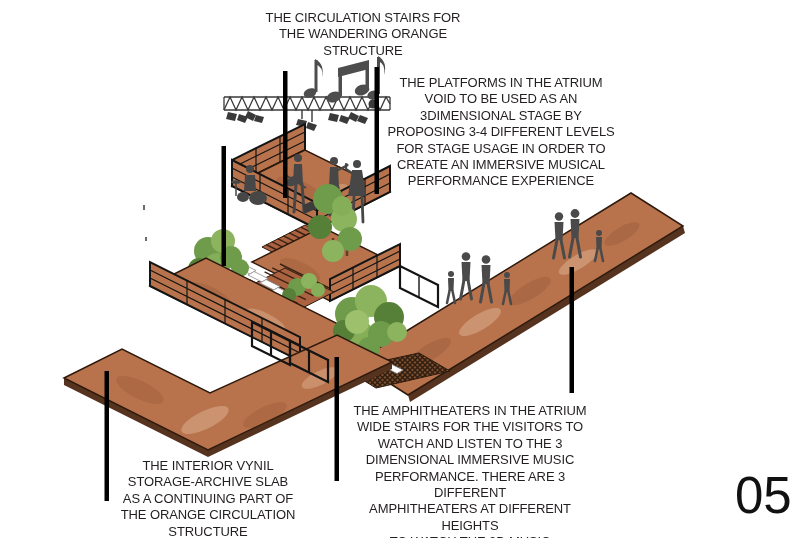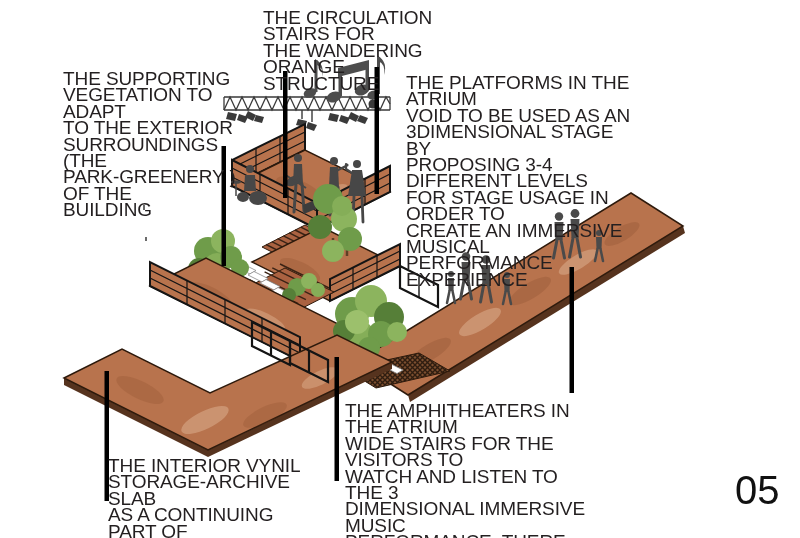--- a/index.html
+++ b/index.html
@@ -1,21 +1,21 @@
 <!DOCTYPE html>
 <html><head>
 <meta charset="utf-8">
 <style>
   html,body{margin:0;padding:0;background:#fff;}
   .canvas{position:relative;width:800px;height:538px;background:#ffffff;overflow:hidden;
           font-family:"Liberation Sans",sans-serif;}
   .scene{position:absolute;left:0;top:0;}
-  .ann{position:absolute;font-size:19px;line-height:16.4px;letter-spacing:-0.1px;
-       color:#231f20;white-space:pre-line;z-index:5;}
-  .pagenum{position:absolute;left:735px;top:470px;font-size:40px;line-height:1;
+  .ann{position:absolute;font-size:13px;line-height:16.4px;letter-spacing:-0.1px;
+       color:#231f20;white-space:pre-line;z-index:5;text-align:center;}
+  .pagenum{position:absolute;left:735px;top:470px;font-size:51px;line-height:1;
            color:#111;z-index:5;}
 </style>
 </head>
 <body>
 
 <div class="canvas">
 
 <svg class="scene" width="800" height="538" viewBox="0 0 800 538">
 
   <defs>
@@ -251,28 +251,22 @@
     <rect x="569.5" y="267" width="4.5" height="126"></rect>
     <rect x="334.5" y="357" width="4.5" height="124"></rect>
     <rect x="104.5" y="371" width="4.5" height="130"></rect>
   </g>
 </svg>
 
 <div class="ann" style="left:263px;top:10px;width:200px;">THE CIRCULATION STAIRS FOR
 THE WANDERING ORANGE
 STRUCTURE</div>
 
-<div class="ann" style="left:63px;top:71px;width:185px;">THE SUPPORTING
-VEGETATION TO ADAPT
-TO THE EXTERIOR
-SURROUNDINGS (THE
-PARK-GREENERY ) OF THE
-BUILDING</div>
-
-<div class="ann" style="left:386px;top:75px;width:230px;margin-left:20px;">THE PLATFORMS IN THE ATRIUM
+
+<div class="ann" style="left:386px;top:75px;width:230px;">THE PLATFORMS IN THE ATRIUM
 VOID TO BE USED AS AN
 3DIMENSIONAL STAGE BY
 PROPOSING 3-4 DIFFERENT LEVELS
 FOR STAGE USAGE IN ORDER TO
 CREATE AN IMMERSIVE MUSICAL
 PERFORMANCE EXPERIENCE</div>
 
 
 <div class="ann" style="left:345px;top:403px;width:250px;">THE AMPHITHEATERS IN THE ATRIUM
 WIDE STAIRS FOR THE VISITORS TO

